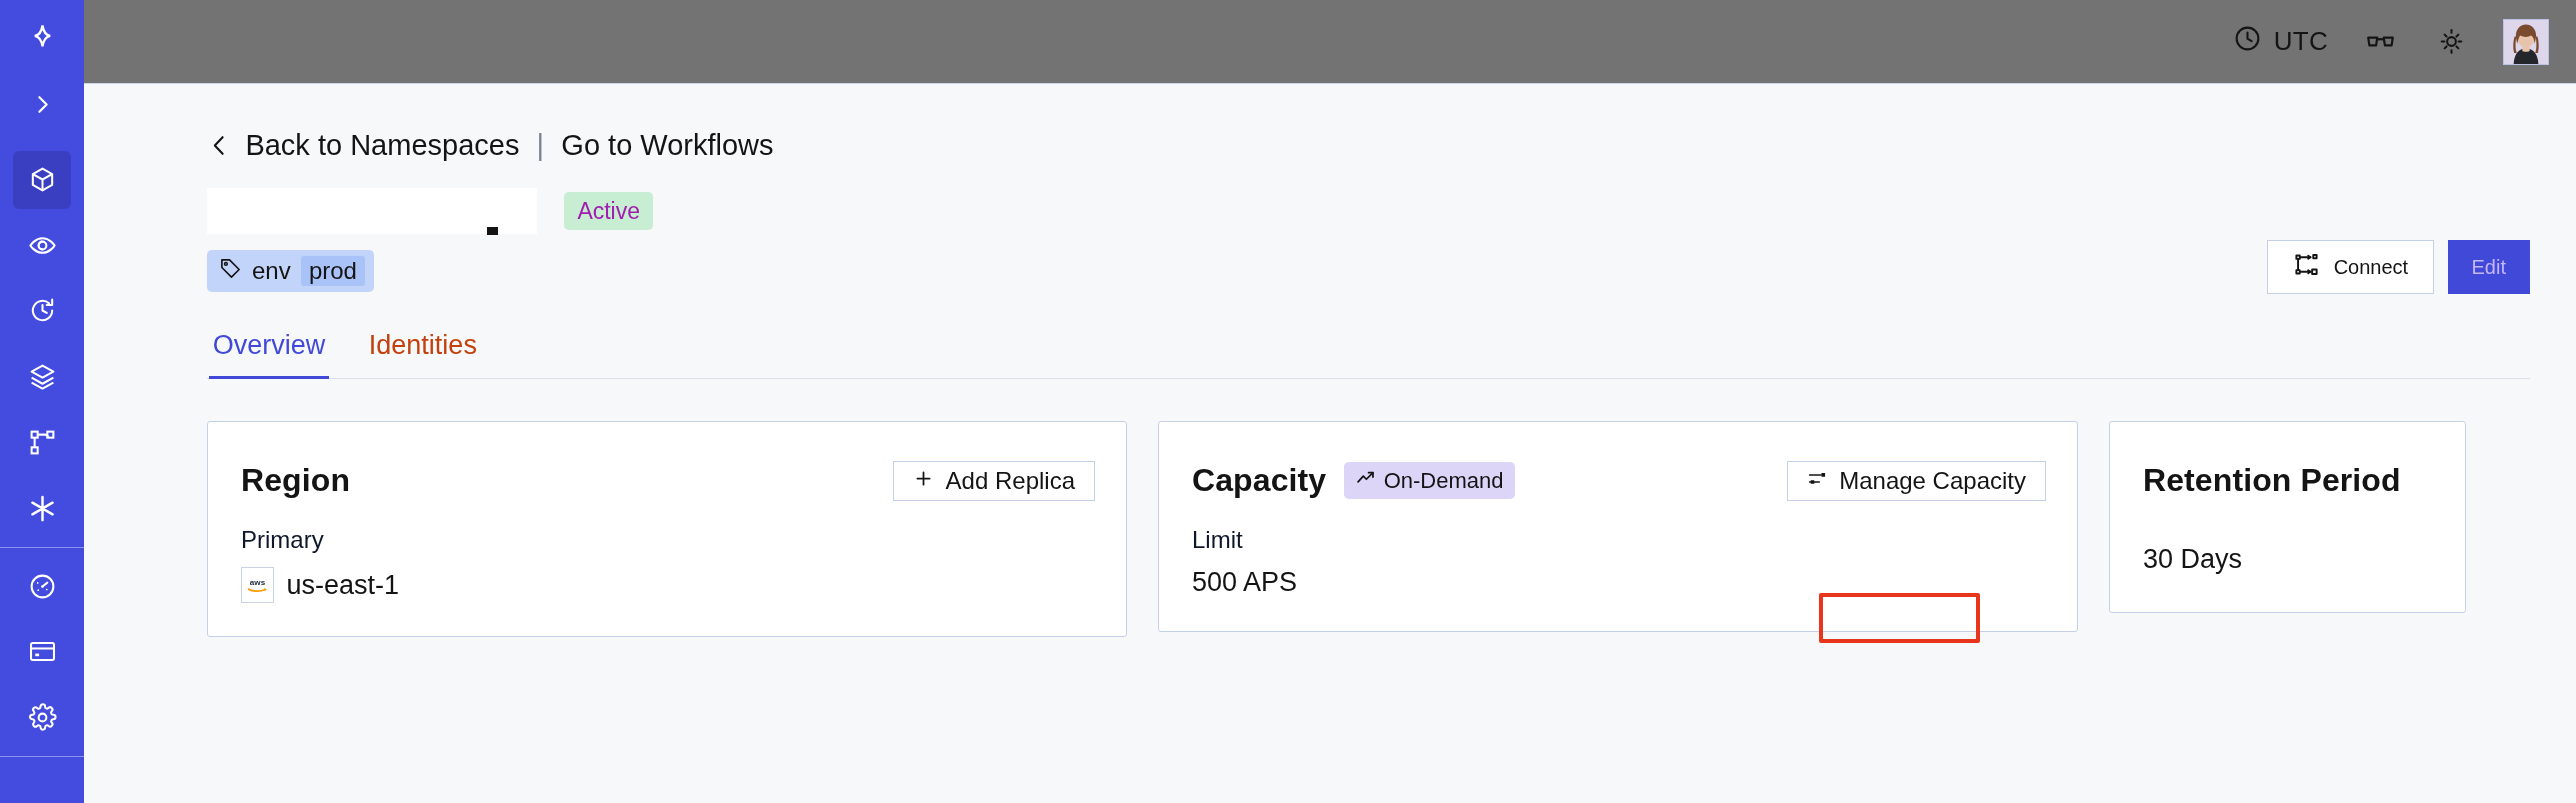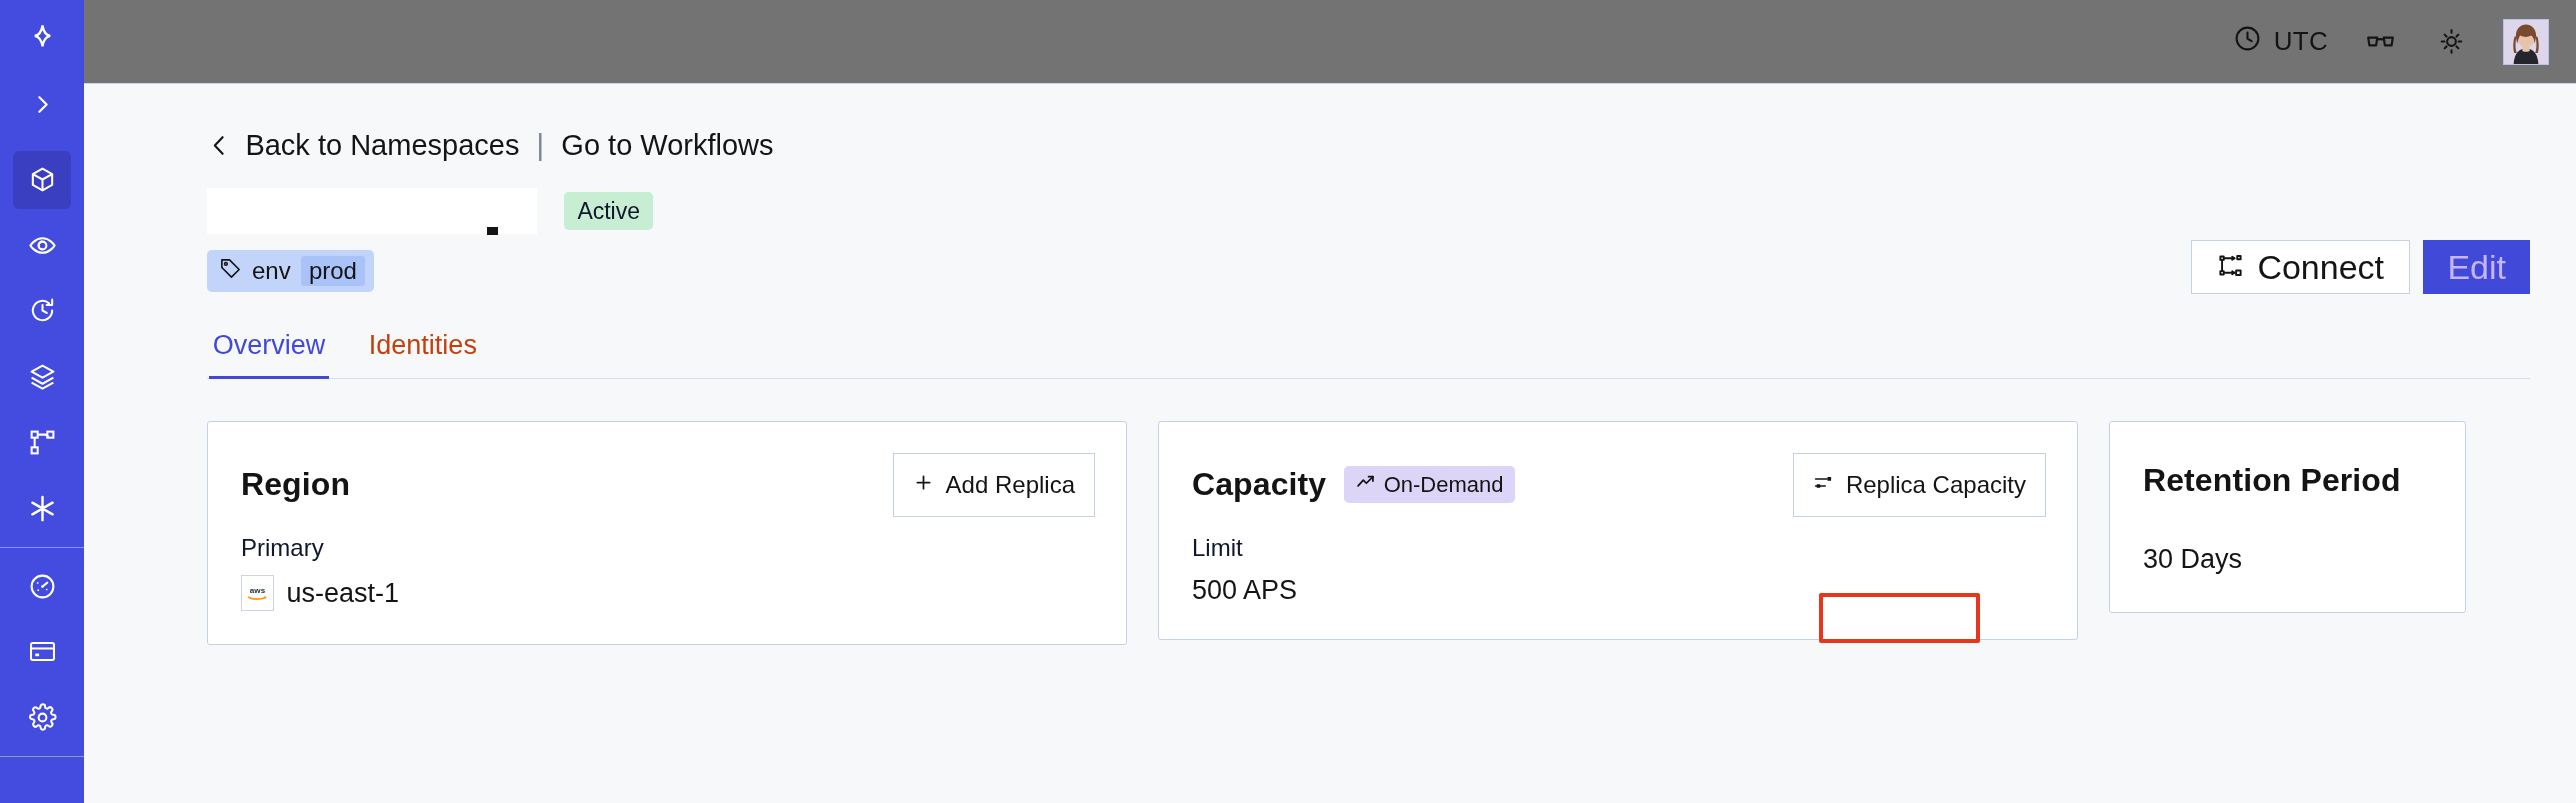--- a/index.html
+++ b/index.html
@@ -154,39 +154,39 @@
     position: absolute;
     left: 280px;
     top: 42px;
     width: 10.5px;
     height: 7.7px;
     background: #141414;
   }
   .status-badge {
     margin-left: 27px;
     background: #c7edd2;
-    color: #0f172a;
+    color: #a21caf;
     font-size: 23px;
     padding: 4.8px 13.4px;
     border-radius: 4.8px;
     line-height: 1.25;
     white-space: nowrap;
   }
 
   .header-actions {
     position: absolute;
     right: 46px;
     top: 156px;
     display: flex;
     align-items: center;
     gap: 13.4px;
   }
   .btn {
     font-family: "Liberation Sans", sans-serif;
-    font-size: 34px;
+    font-size: 20px;
     display: inline-flex;
     align-items: center;
     justify-content: flex-end;
     gap: 13.4px;
     white-space: nowrap;
     cursor: pointer;
   }
   .btn-outline {
     background: #ffffff;
     border: 1px solid #c4d0e8;
@@ -326,21 +326,21 @@
     align-items: center;
     justify-content: center;
     flex: 0 0 33px;
   }
   .aws-badge svg { display: block; }
 
   .btn-card {
     background: #ffffff;
     border: 1px solid #c4d0e8;
     color: #141414;
-    height: 64px;
+    height: 40px;
     padding: 0 19px;
     font-size: 24px;
     display: inline-flex;
     align-items: center;
     gap: 11.5px;
     cursor: pointer;
     white-space: nowrap;
   }
 
   .annot-box {
@@ -625,21 +625,21 @@
               </span>
             </div>
             <button class="btn-card">
               <span>
                 <svg width="21" height="21" viewBox="0 0 24 24" fill="none" stroke="#141414" stroke-width="1.9" stroke-linecap="round">
                   <path d="M3 8h13M3 16h11"></path>
                   <rect x="16.5" y="5.8" width="4.2" height="4.2" rx=".6" fill="#141414" stroke="none"></rect>
                   <rect x="4.2" y="13.9" width="4.2" height="4.2" rx=".6" fill="#141414" stroke="none"></rect>
                 </svg>
               </span>
-              <span>Replica Capacity</span>
+              <span>Manage Capacity</span>
             </button>
           </div>
           <div class="card-sub">Limit</div>
           <div class="card-value">500 APS</div>
         </section>
 
         <section class="card card-retention">
           <div class="card-head">
             <div class="card-head-left">
               <div class="card-title">Retention Period</div>

